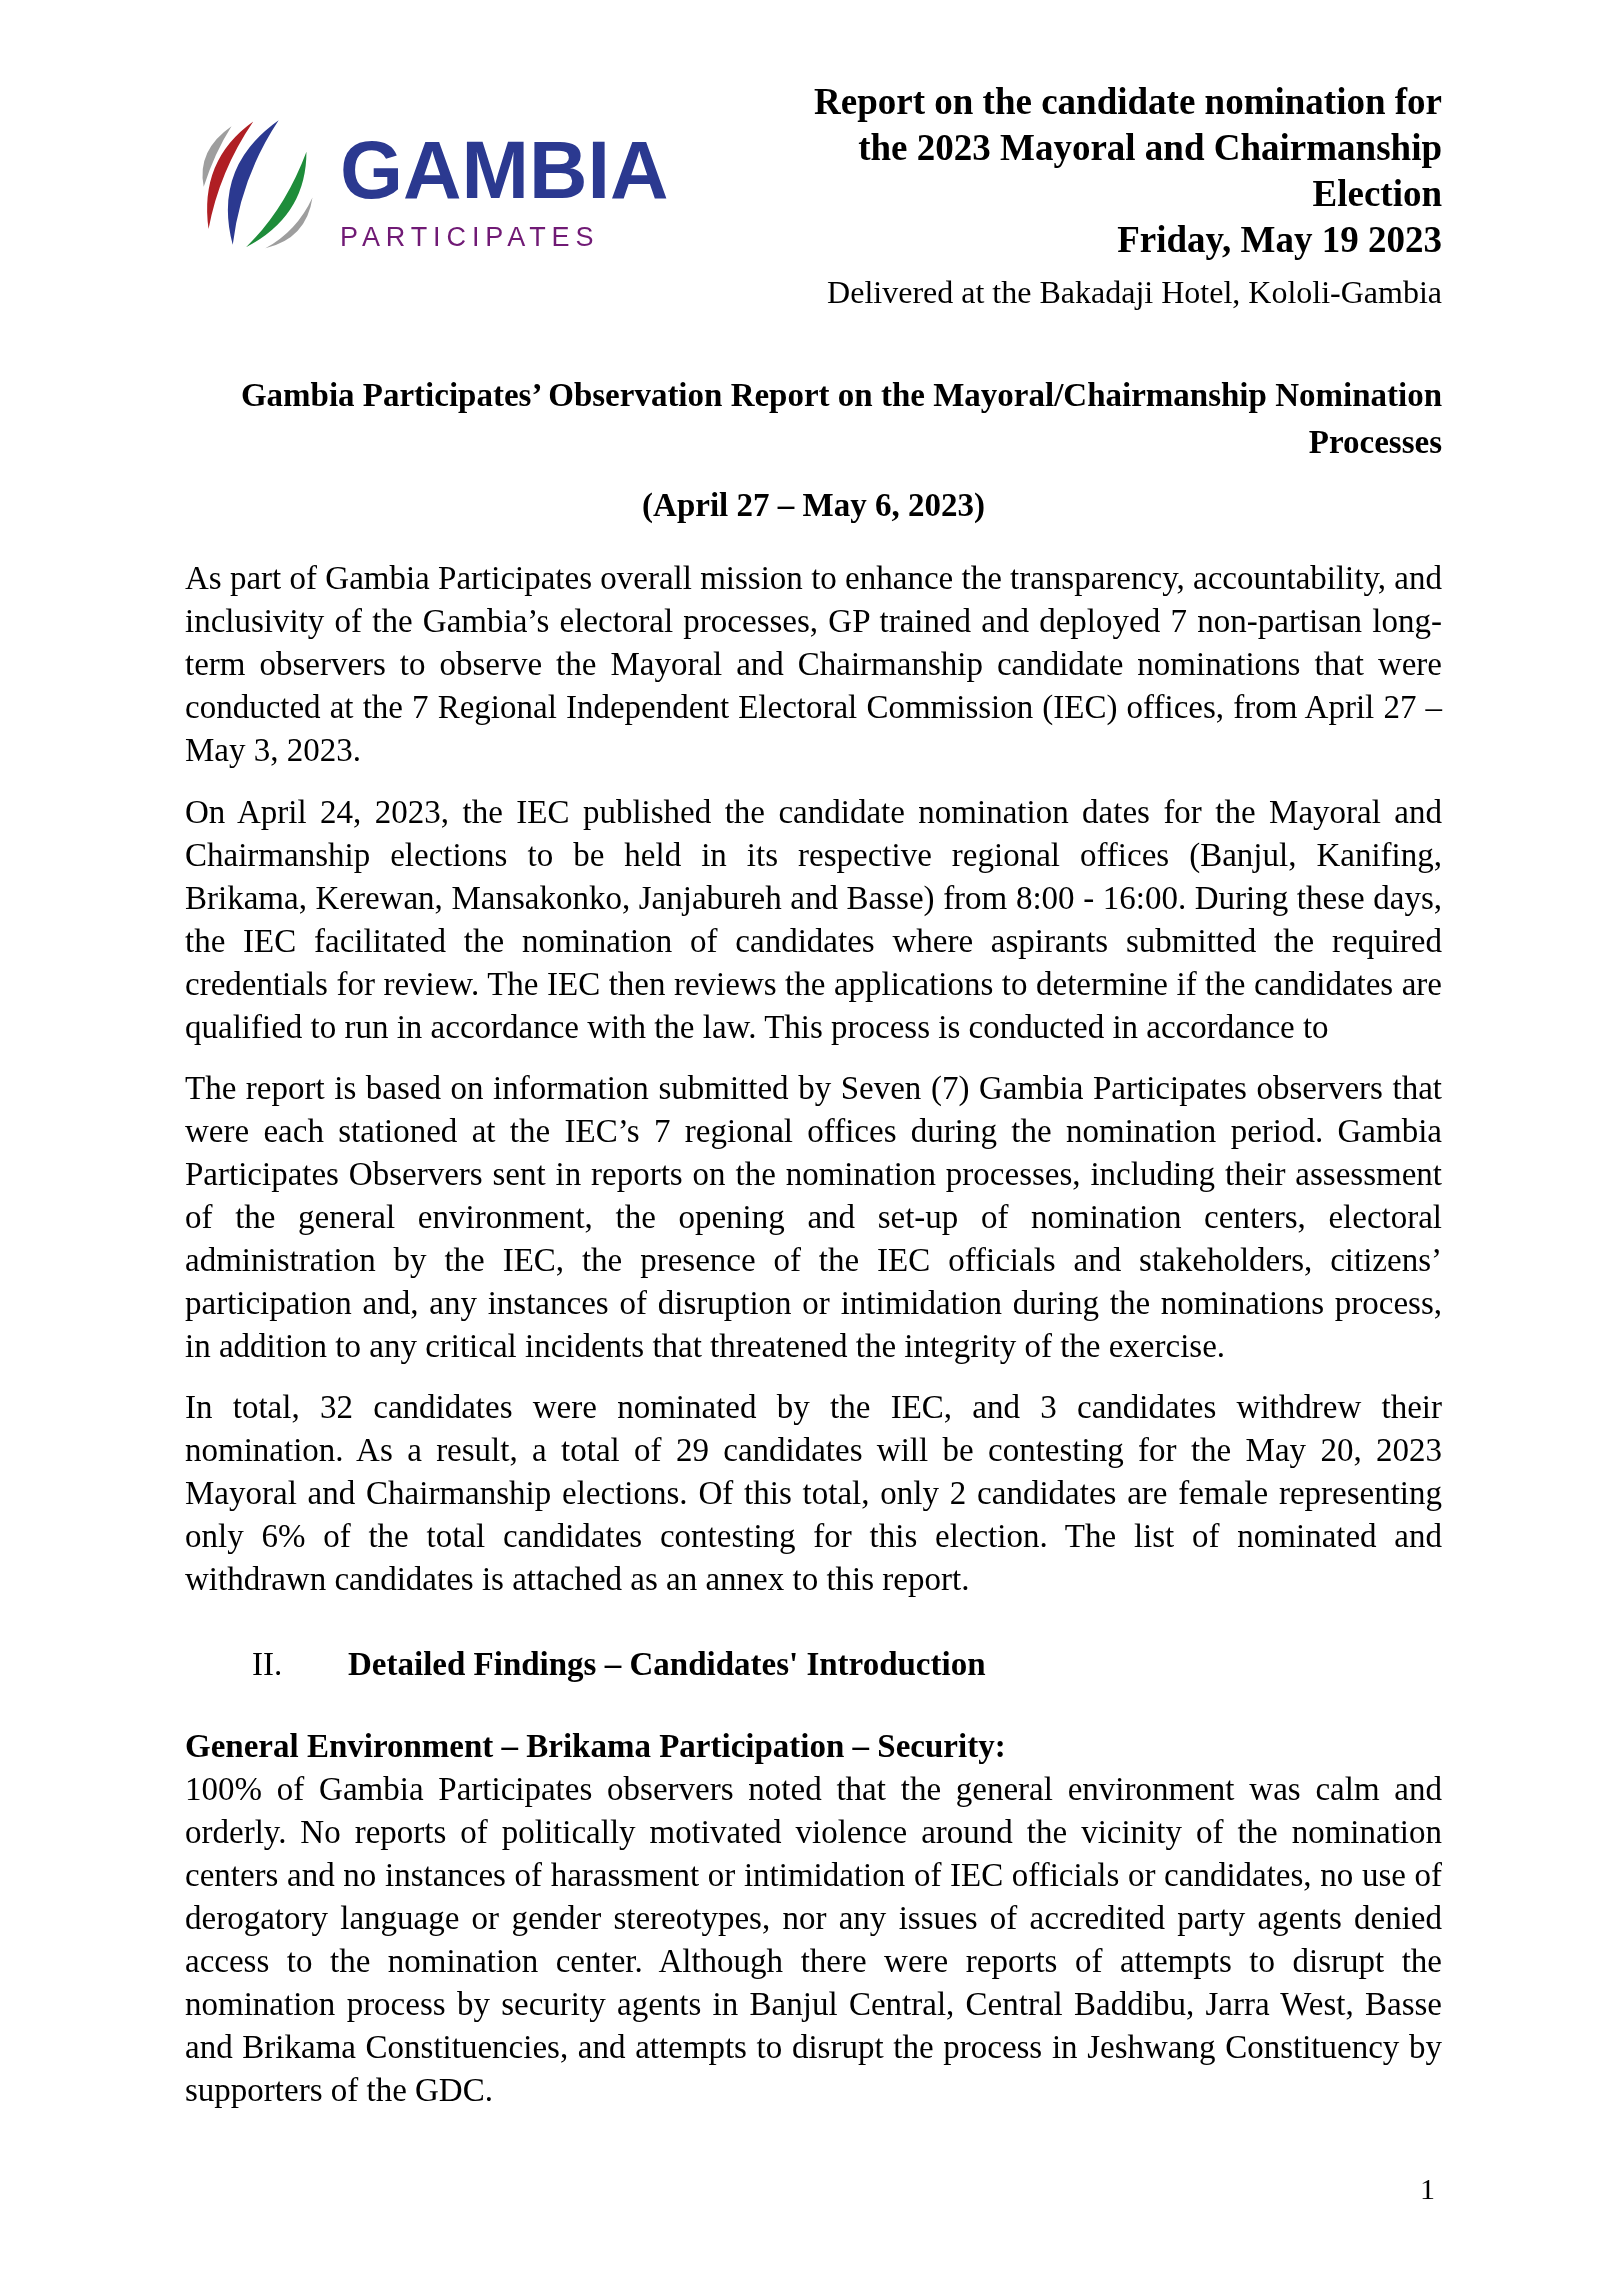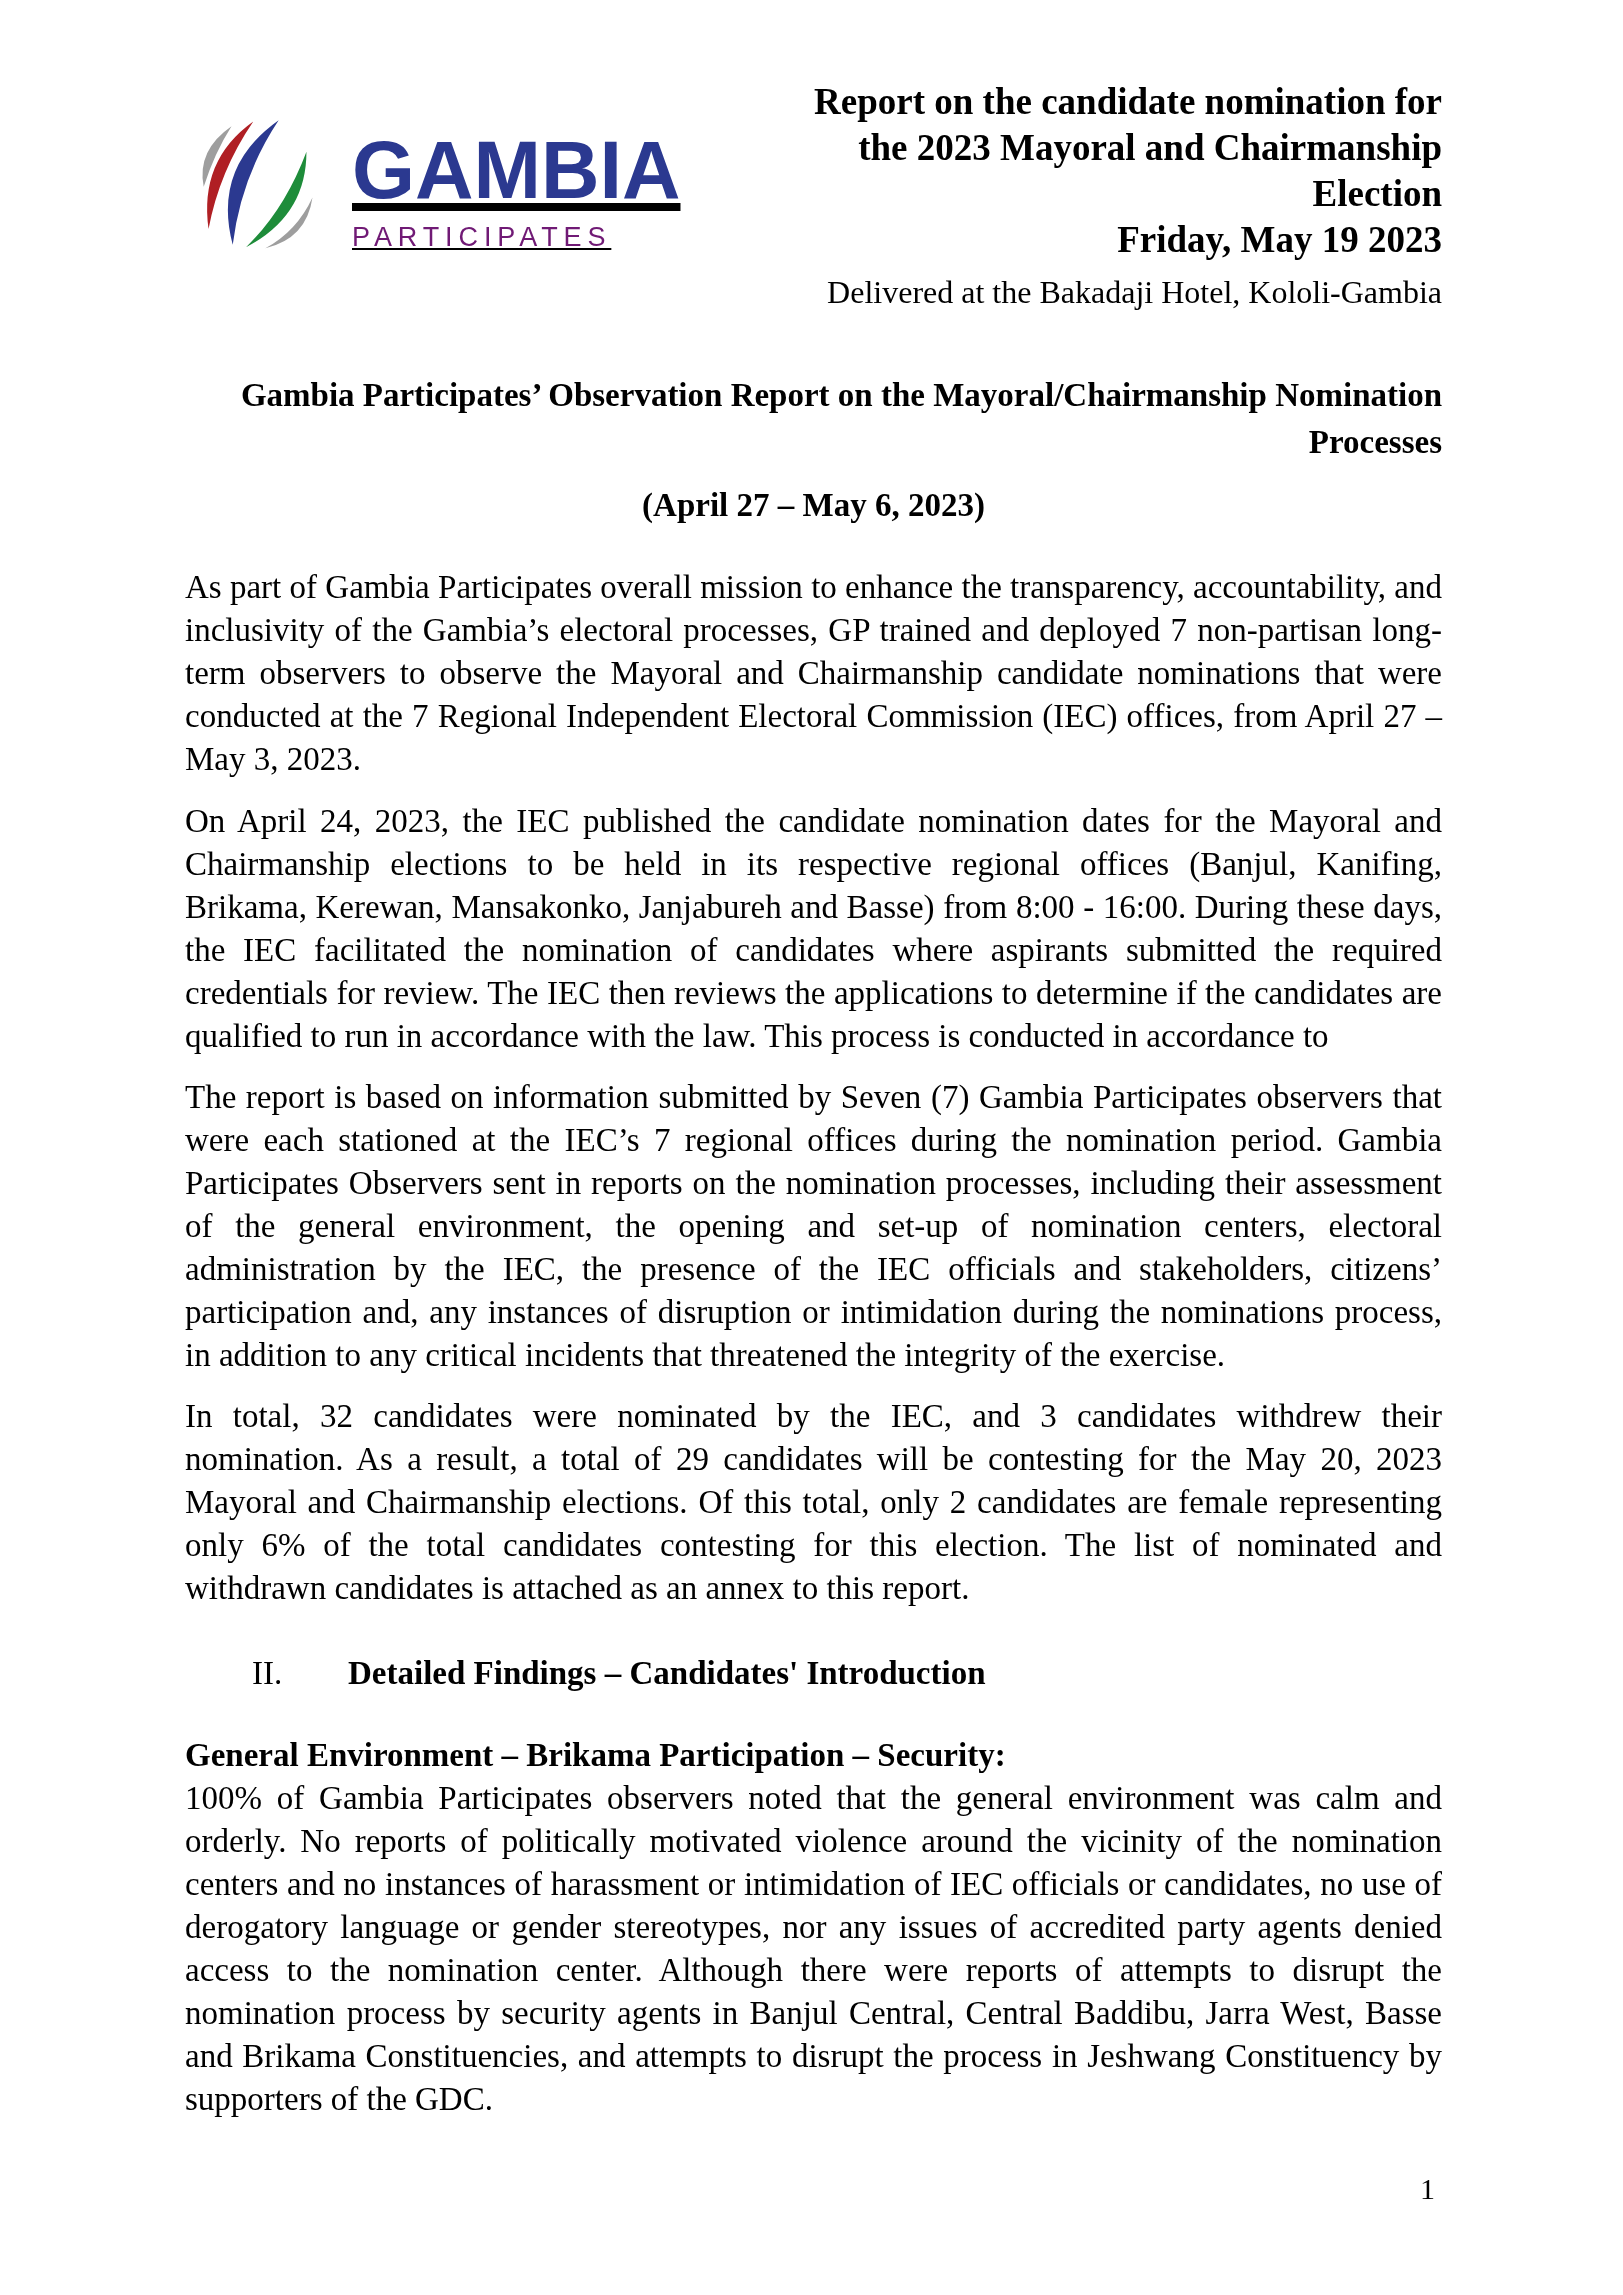--- a/index.html
+++ b/index.html
@@ -29,23 +29,22 @@
     align-items: flex-start;
     margin-top: 34px;
     flex: 0 0 auto;
   }
   .logo-mark {
     width: 145px;
     height: 139px;
     flex: 0 0 auto;
   }
   .logo-text {
-    margin-left: 22px;
+    margin-left: 10px;
     margin-top: 17px;
-    text-decoration: underline;
   }
   .brand-top {
     font-family: "Liberation Sans", sans-serif;
     font-weight: bold;
     font-size: 81px;
     line-height: 1;
     letter-spacing: 0px;
     color: #2b3990;
   }
   .brand-bottom {
@@ -104,21 +103,21 @@
   .section-title {
     font-weight: bold;
   }
   .para {
     font-size: 33px;
     line-height: 43px;
     text-align: justify;
     margin-top: 18.3px;
   }
   .para.first {
-    margin-top: 39px;
+    margin-top: 30px;
   }
   .env-heading {
     font-weight: bold;
     font-size: 33px;
     line-height: 43px;
     margin-top: 39px;
   }
   .final-para {
     font-size: 33px;
     line-height: 43px;

